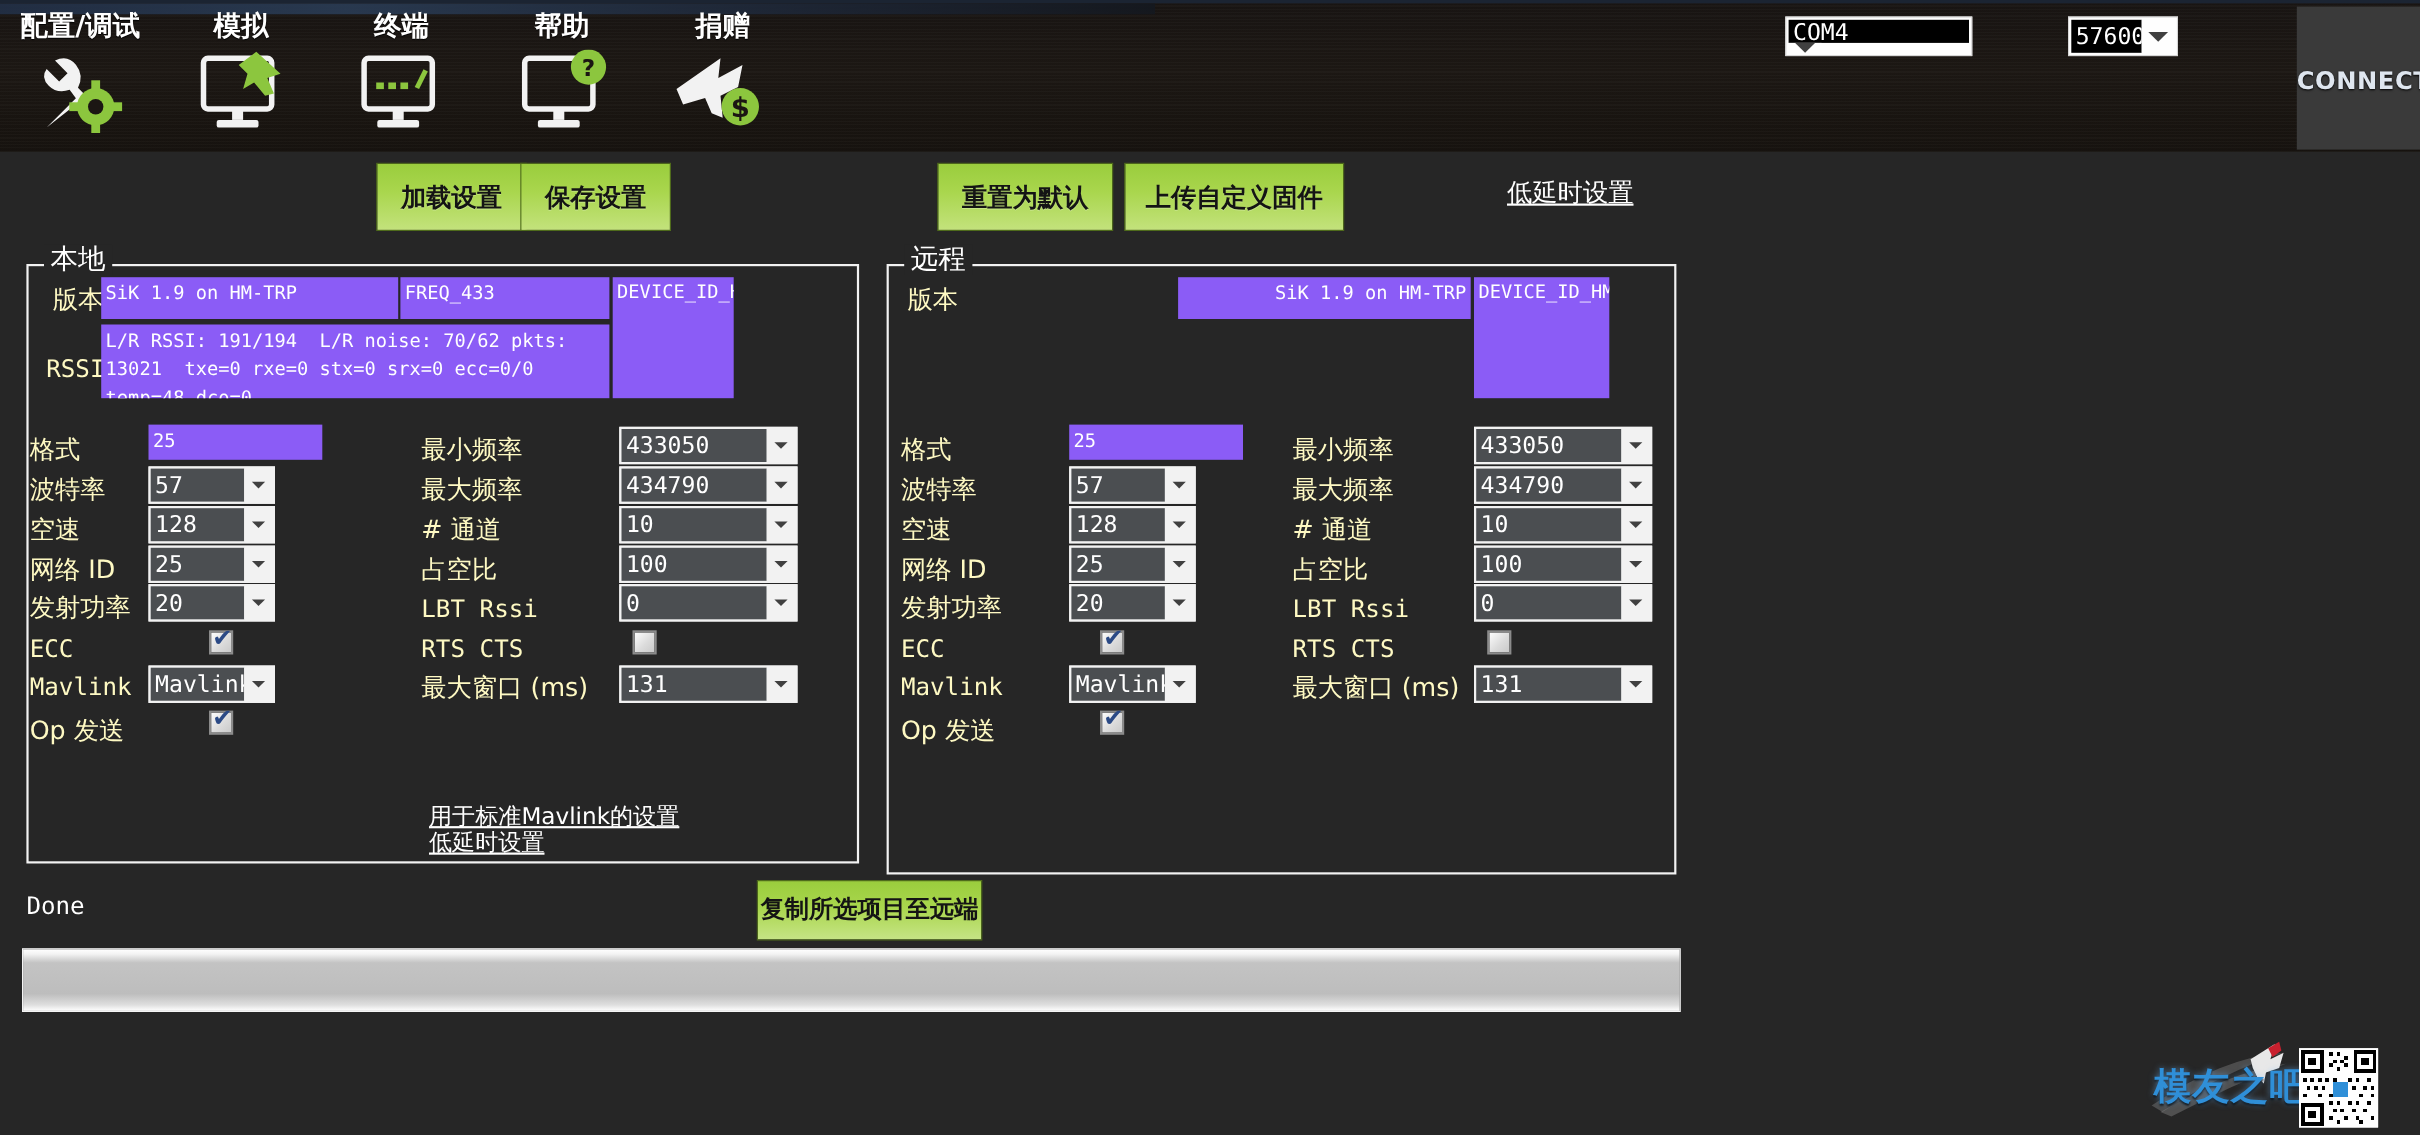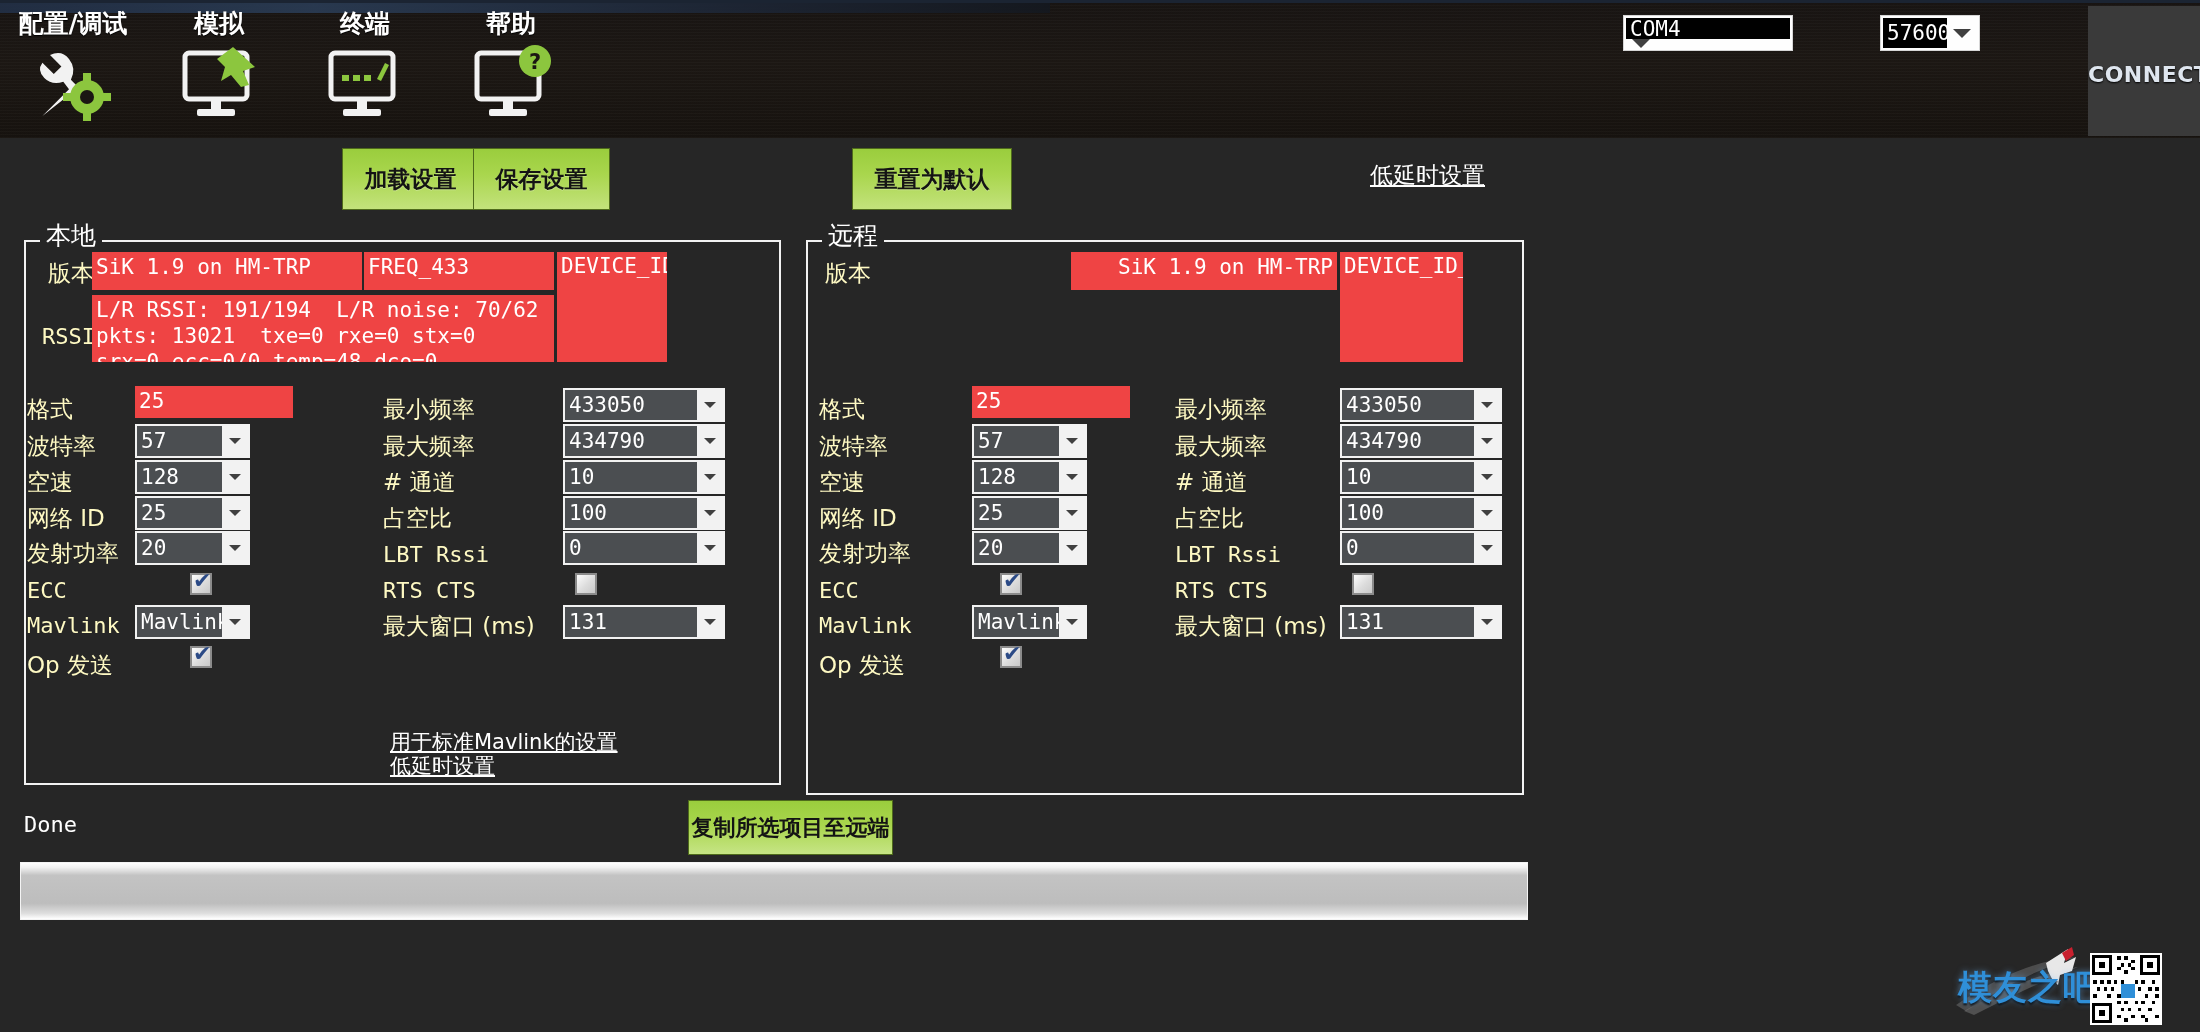--- a/index.html
+++ b/index.html
@@ -112,23 +112,23 @@
   
   .lbl {
     position: absolute; color: #fef9c3; font-size: 22px; line-height: 26px;
     font-family: "DejaVu Sans Mono", "Liberation Mono", monospace;
     white-space: nowrap;
   }
   .lbl.cjk { font-family: "DejaVu Sans", "Liberation Sans", sans-serif; font-size: 23px; }
 
   
   .ro-box {
-    position: absolute; background: #ef4444; color: #fff;
+    position: absolute; background: #8b5cf6; color: #fff;
     font-family: "DejaVu Sans Mono", "Liberation Mono", monospace;
-    font-size: 21px; line-height: 26px; padding: 2px 4px;
+    font-size: 17px; line-height: 26px; padding: 2px 4px;
     white-space: pre-wrap; overflow: hidden; border: none;
   }
   .ro-box.rt { text-align: right; }
 
   
   .combo {
     position: absolute; height: 34px; background: #f2f2f2;
     border: 2px solid #f2f2f2; display: flex; align-items: stretch;
   }
   .combo .c-val {
@@ -251,20 +251,30 @@
           <svg viewBox="0 0 96 76" width="96" height="76">
             <rect x="14" y="8" width="62" height="46" rx="4" fill="none" stroke="#f2f2f2" stroke-width="5"></rect>
             <rect x="40" y="54" width="10" height="10" fill="#f2f2f2"></rect>
             <rect x="26" y="64" width="38" height="7" rx="2" fill="#f2f2f2"></rect>
             <circle cx="72" cy="16" r="16" fill="#8cc63e"></circle>
             <text x="72" y="24" font-size="21" font-weight="700" text-anchor="middle" fill="#1b1613" font-family="DejaVu Sans, sans-serif">?</text>
           </svg>
         </div>
       </div>
 
+      <div class="hdr-item">
+        <div class="hdr-label">捐赠</div>
+        <div class="hdr-icon">
+          <svg viewBox="0 0 96 76" width="96" height="76">
+            <path d="M6 36 L46 8 L44 26 L66 14 L62 34 L46 42 L48 62 L38 58 L32 44 L12 50 Z" fill="#f2f2f2"></path>
+            <circle cx="64" cy="52" r="17" fill="#8cc63e"></circle>
+            <text x="64" y="61" font-size="25" font-weight="700" text-anchor="middle" fill="#1b1613" font-family="DejaVu Sans, sans-serif">$</text>
+          </svg>
+        </div>
+      </div>
 
     </div>
 
     <div class="combo-dark" id="com-port">
       <div class="cd-value">COM4</div>
       <div class="cd-arrow">
           <span class="tri-down"></span>
         </div>
     </div>
 
@@ -288,20 +298,21 @@
             <rect x="4" y="30" width="14" height="10" rx="4" fill="#e9e9e9"></rect>
           </g>
         </svg>
       </div>
     </div>
   </div>
 
   <div class="btn-green" id="btn-load-settings">加载设置</div>
   <div class="btn-green" id="btn-save-settings">保存设置</div>
   <div class="btn-green" id="btn-reset-default">重置为默认</div>
+  <div class="btn-green" id="btn-upload-custom">上传自定义固件</div>
   <div class="link-status-led">低延时设置</div>
 
   <div class="panel" id="panel-local">
     <div class="panel-title">本地</div>
   </div>
 
   <div class="lbl cjk" style="left:48px; top:260px;">版本</div>
   <div class="ro-box" style="left:92px; top:252px; width:270px; height:38px;">SiK 1.9 on HM-TRP</div>
   <div class="ro-box" style="left:364px; top:252px; width:190px; height:38px;">FREQ_433</div>
   <div class="ro-box" style="left:557px; top:252px; width:110px; height:110px; line-height:25px;">DEVICE_ID_HM_TRP</div>

